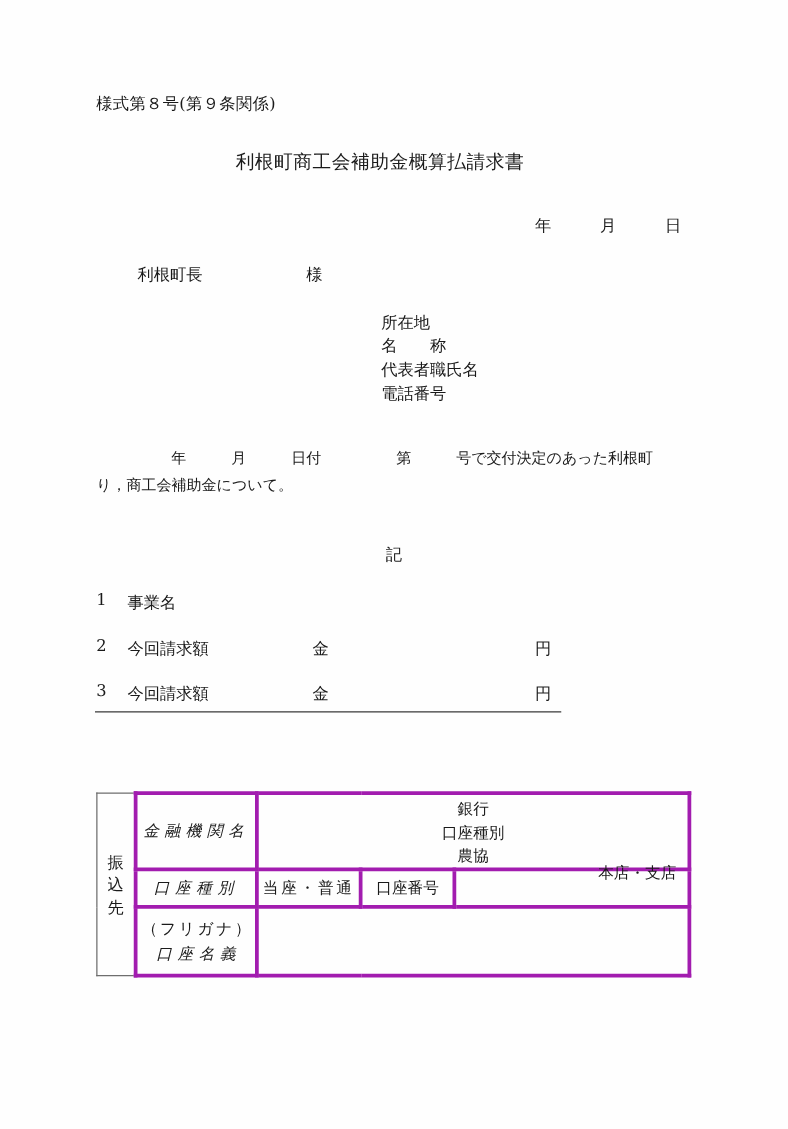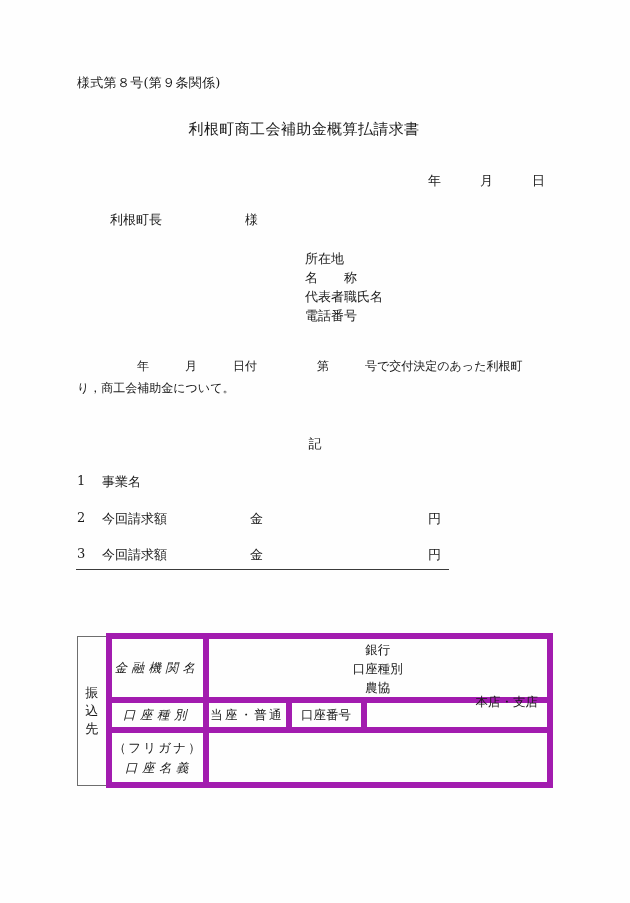--- a/index.html
+++ b/index.html
@@ -78,21 +78,21 @@
   .bank-table {
     position: absolute;
     left: 77px;
     top: 633px;
     width: 476px;
     border-collapse: collapse;
     table-layout: fixed;
     font-size: 12.5px;
   }
   .bank-table td {
-    border: 6px solid #a21caf;
+    border: 3px solid #a21caf;
     padding: 0;
     vertical-align: middle;
     text-align: center;
   }
   .col-vert   { width: 31px; }
   .col-label  { width: 97px; }
   .col-kind   { width: 83px; }
   .col-numlbl { width: 75px; }
   td.vert-host {
     border-top: 1px solid #6e6e6e !important;

